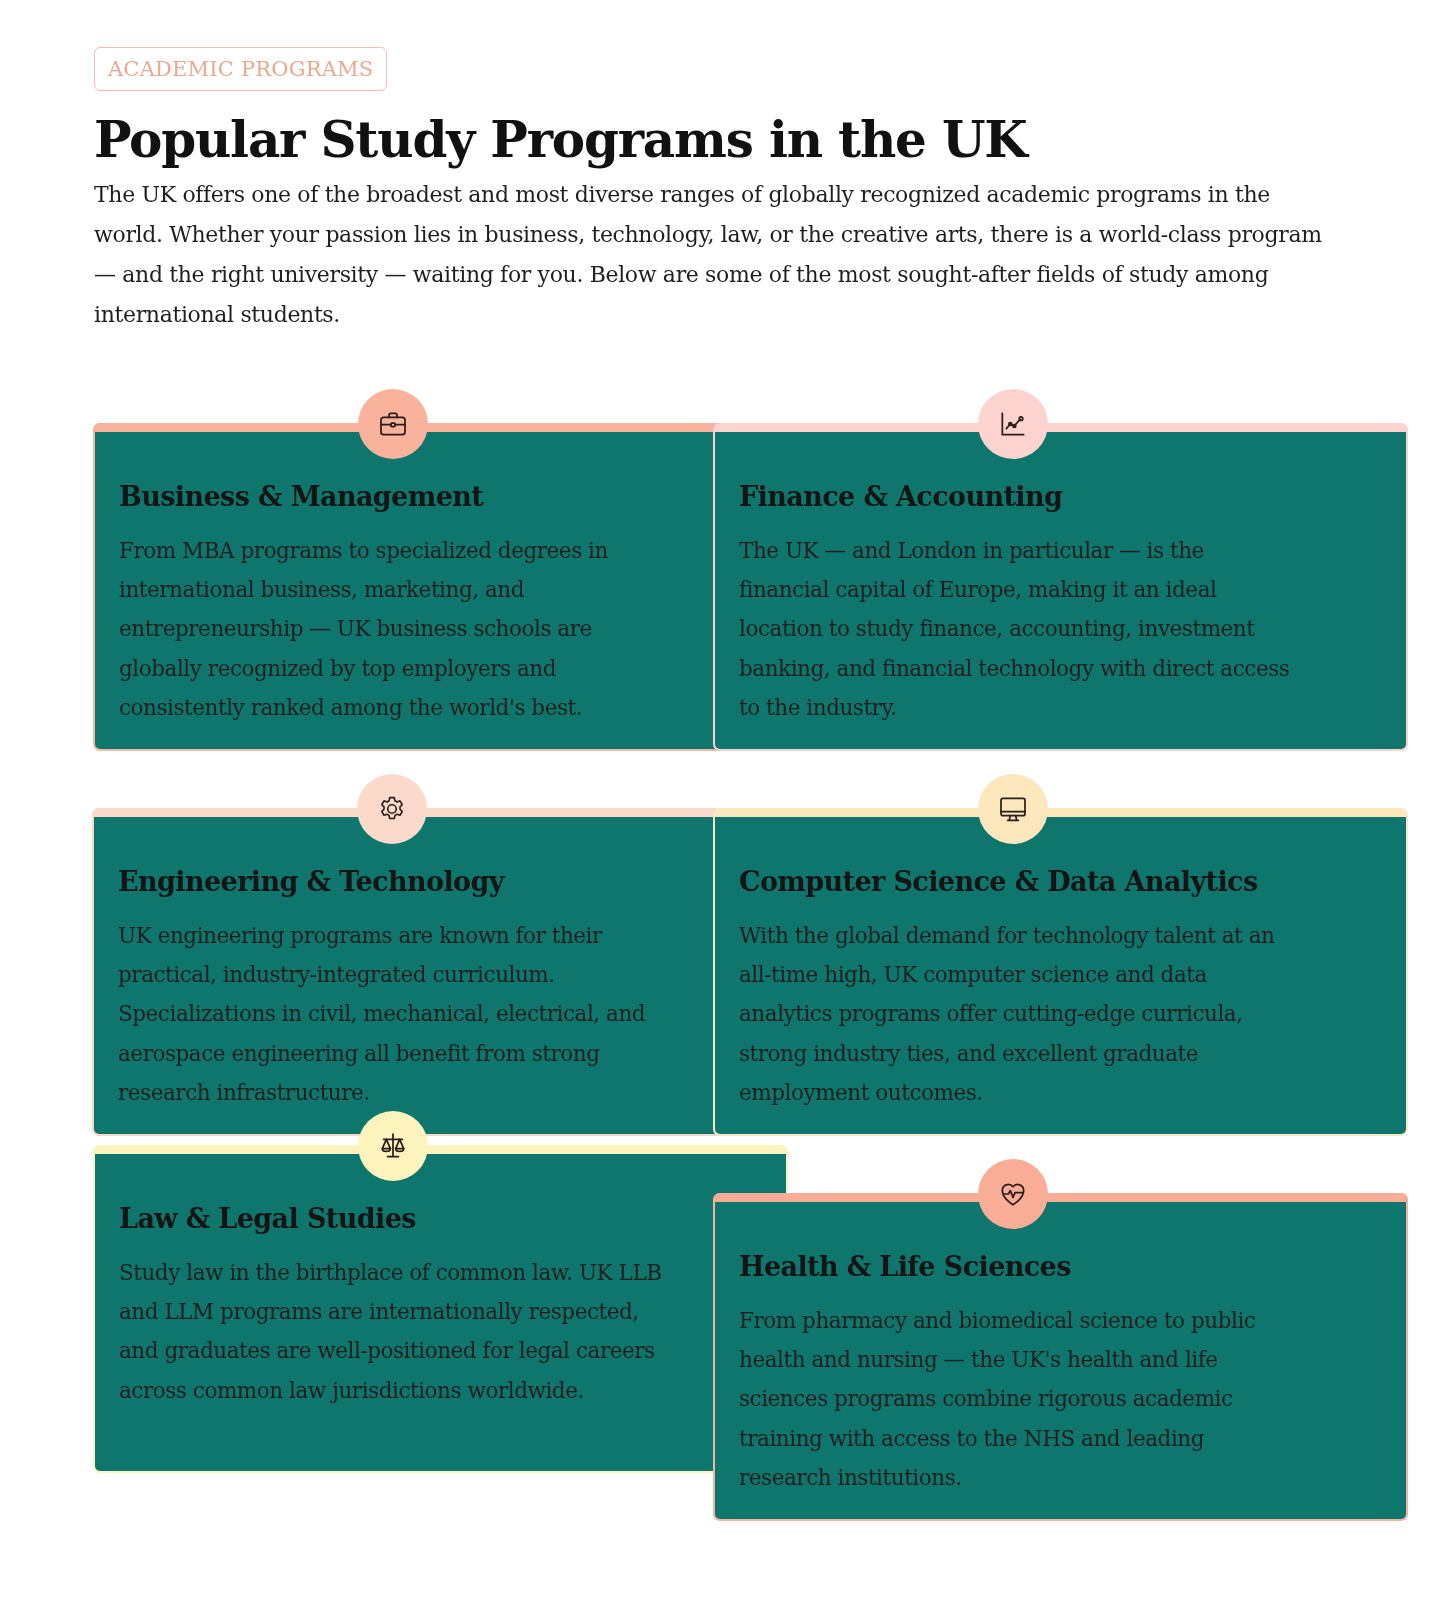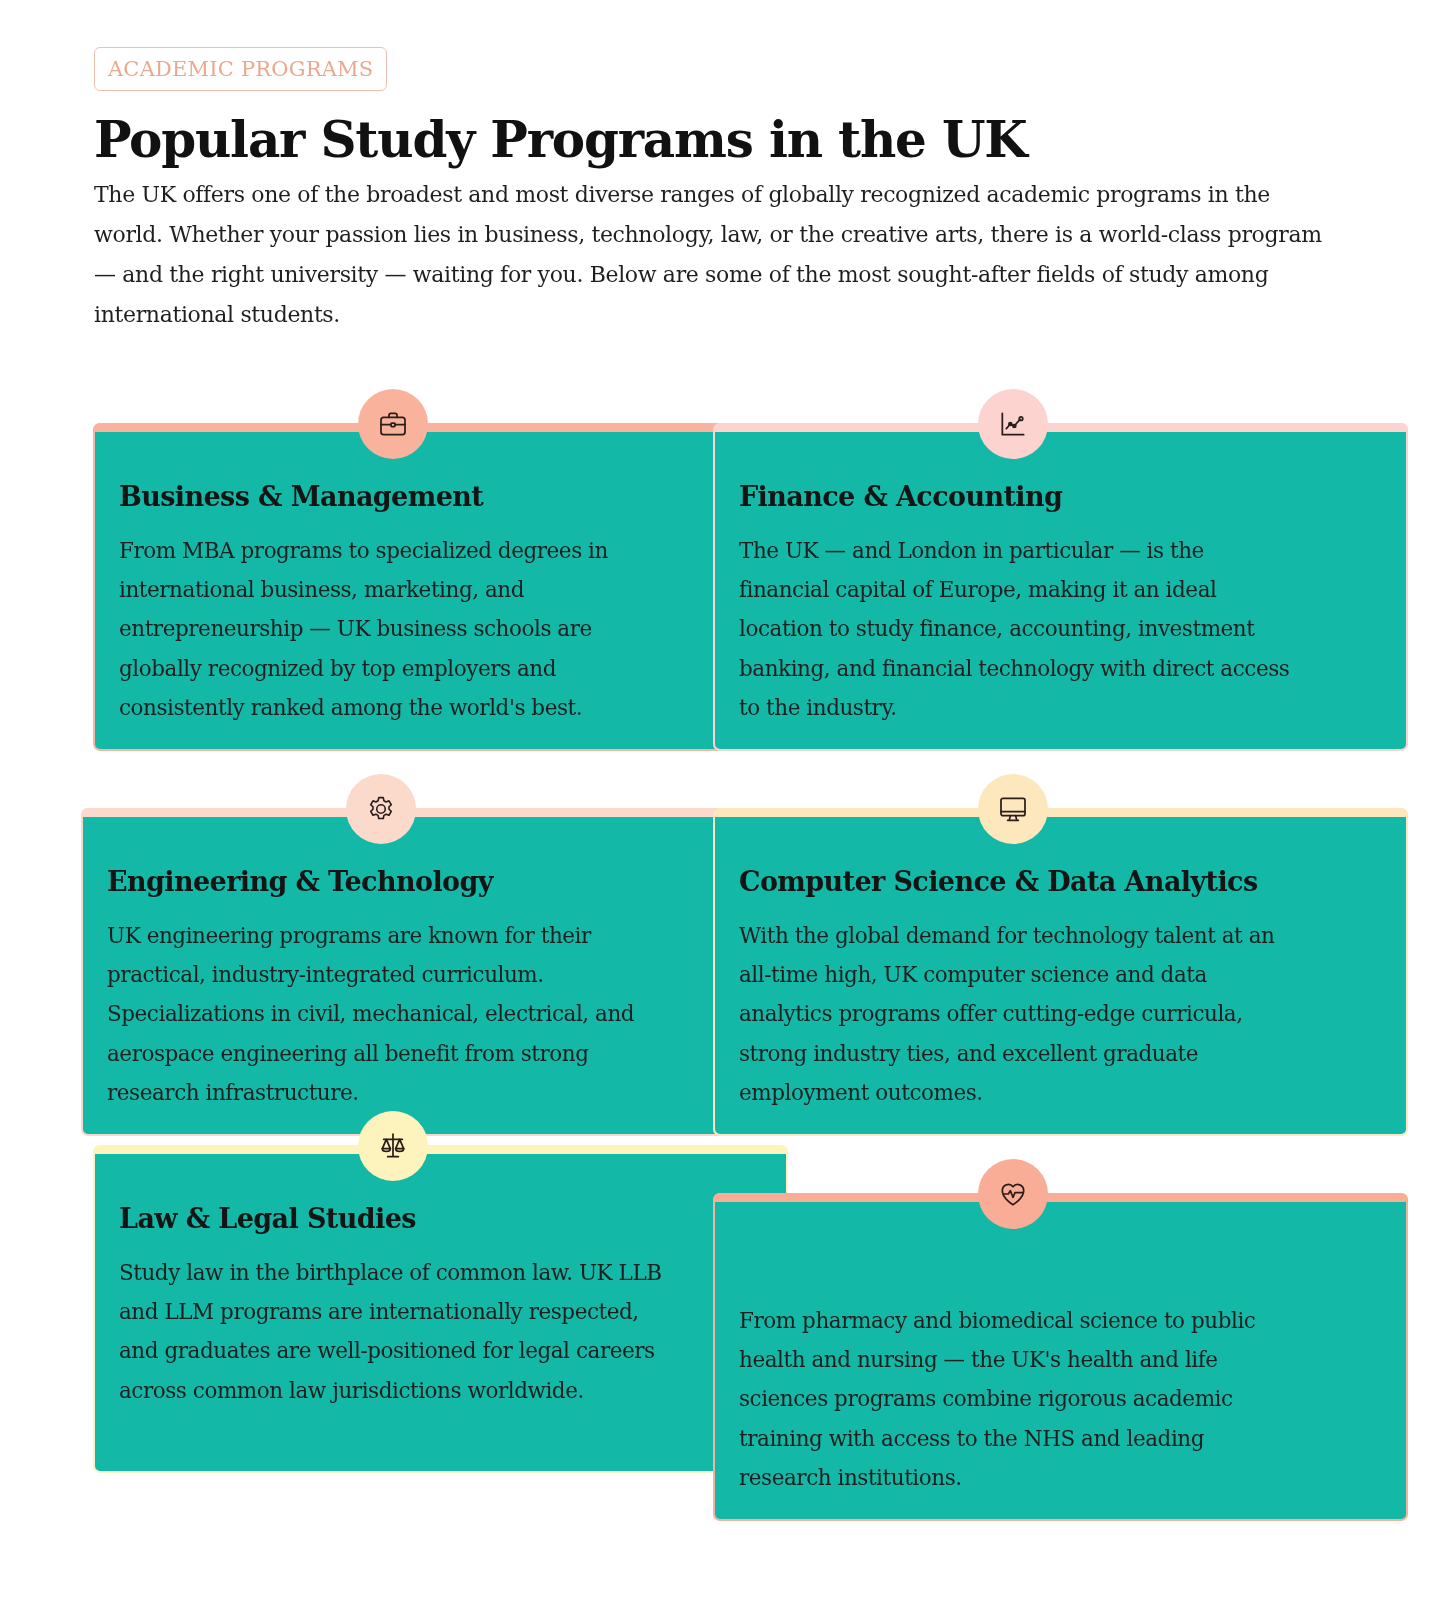--- a/index.html
+++ b/index.html
@@ -41,21 +41,21 @@
     .grid {
       position: absolute;
       left: 0; top: 0;
     }
     .card {
       position: absolute;
       width: 695px;
       height: 328px;
       border: 2px solid;
       border-radius: 7px;
-      background: #14b8a6;
+      background: #0f766e;
     }
     .card .accent {
       position: absolute;
       left: -2px; right: -2px; top: -2px;
       height: 9px;
       border-radius: 7px 7px 0 0;
     }
     .card .badge {
       position: absolute;
       top: -36px;
@@ -119,21 +119,21 @@
         <path d="M7 15.5l3-3.5 3 1.5 4.2-5"></path>
         <circle cx="10" cy="12" r="1.1"></circle>
         <circle cx="13" cy="13.5" r="1.1"></circle>
         <circle cx="18" cy="8" r="1.3"></circle>
       </svg>
     </div>
     <h2>Finance &amp; Accounting</h2>
     <p>The UK — and London in particular — is the financial capital of Europe, making it an ideal location to study finance, accounting, investment banking, and financial technology with direct access to the industry.</p>
   </div>
 
-  <div class="card" style="left: 81px; top: 808px; border-color: rgb(249, 215, 204);">
+  <div class="card" style="left: 92px; top: 808px; border-color: rgb(249, 215, 204);">
     <div class="accent" style="background: rgb(251, 217, 203);"></div>
     <div class="badge" style="background: rgb(251, 217, 203);">
       <svg viewBox="0 0 24 24" fill="none" stroke="#2a1d1a" stroke-width="1.2" stroke-linecap="round" stroke-linejoin="round">
         <path d="M10.3 3.5h3.4l.5 2.3 1.6.9 2.2-.8 1.7 2.9-1.7 1.6v1.8l1.7 1.6-1.7 2.9-2.2-.8-1.6.9-.5 2.3h-3.4l-.5-2.3-1.6-.9-2.2.8-1.7-2.9 1.7-1.6v-1.8L4.3 8.8 6 5.9l2.2.8 1.6-.9z"></path>
         <circle cx="12" cy="12" r="3.2"></circle>
       </svg>
     </div>
     <h2>Engineering &amp; Technology</h2>
     <p>UK engineering programs are known for their practical, industry-integrated curriculum. Specializations in civil, mechanical, electrical, and aerospace engineering all benefit from strong research infrastructure.</p>
   </div>
@@ -167,15 +167,16 @@
   </div>
 
   <div class="card" style="left: 713px; top: 1193px; border-color: rgb(242, 179, 160);">
     <div class="accent" style="background: rgb(249, 173, 150);"></div>
     <div class="badge" style="background: rgb(249, 173, 150);">
       <svg viewBox="0 0 24 24" fill="none" stroke="#2a1d1a" stroke-width="1.3" stroke-linecap="round" stroke-linejoin="round">
         <path d="M12 20s-8-4.8-8-10.5A4.5 4.5 0 0 1 12 6.6a4.5 4.5 0 0 1 8 2.9C20 15.2 12 20 12 20z"></path>
         <path d="M5 12h3.5l1.5-2.5 2 5 1.5-3.5h5.5"></path>
       </svg>
     </div>
+    <h2>Health &amp; Life Sciences</h2>
     <p>From pharmacy and biomedical science to public health and nursing — the UK's health and life sciences programs combine rigorous academic training with access to the NHS and leading research institutions.</p>
   </div>
 </div>
 
 </body></html>

